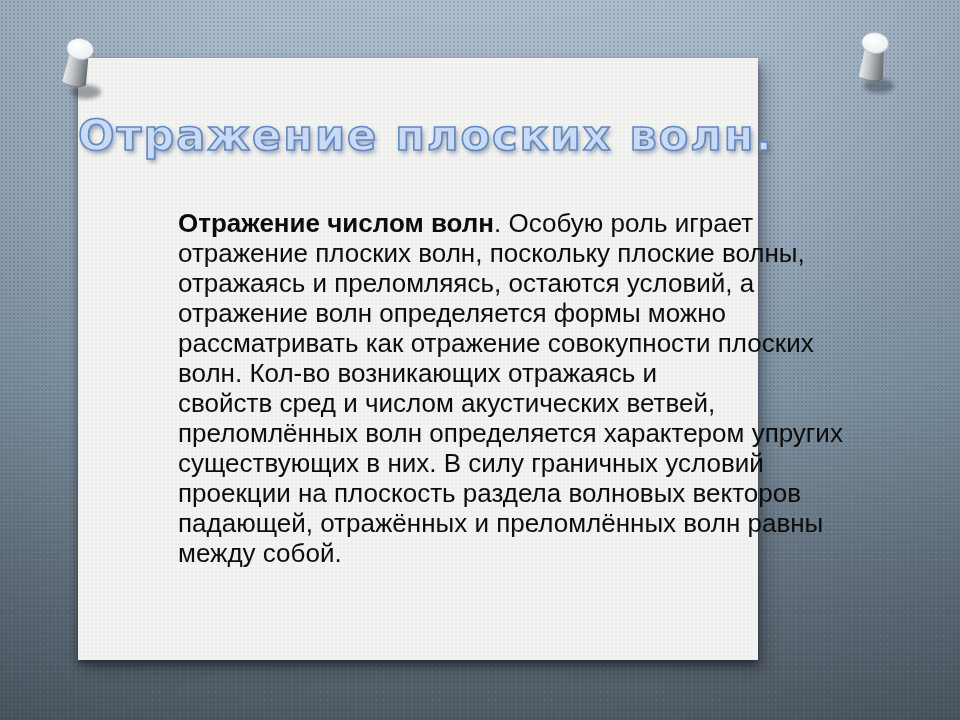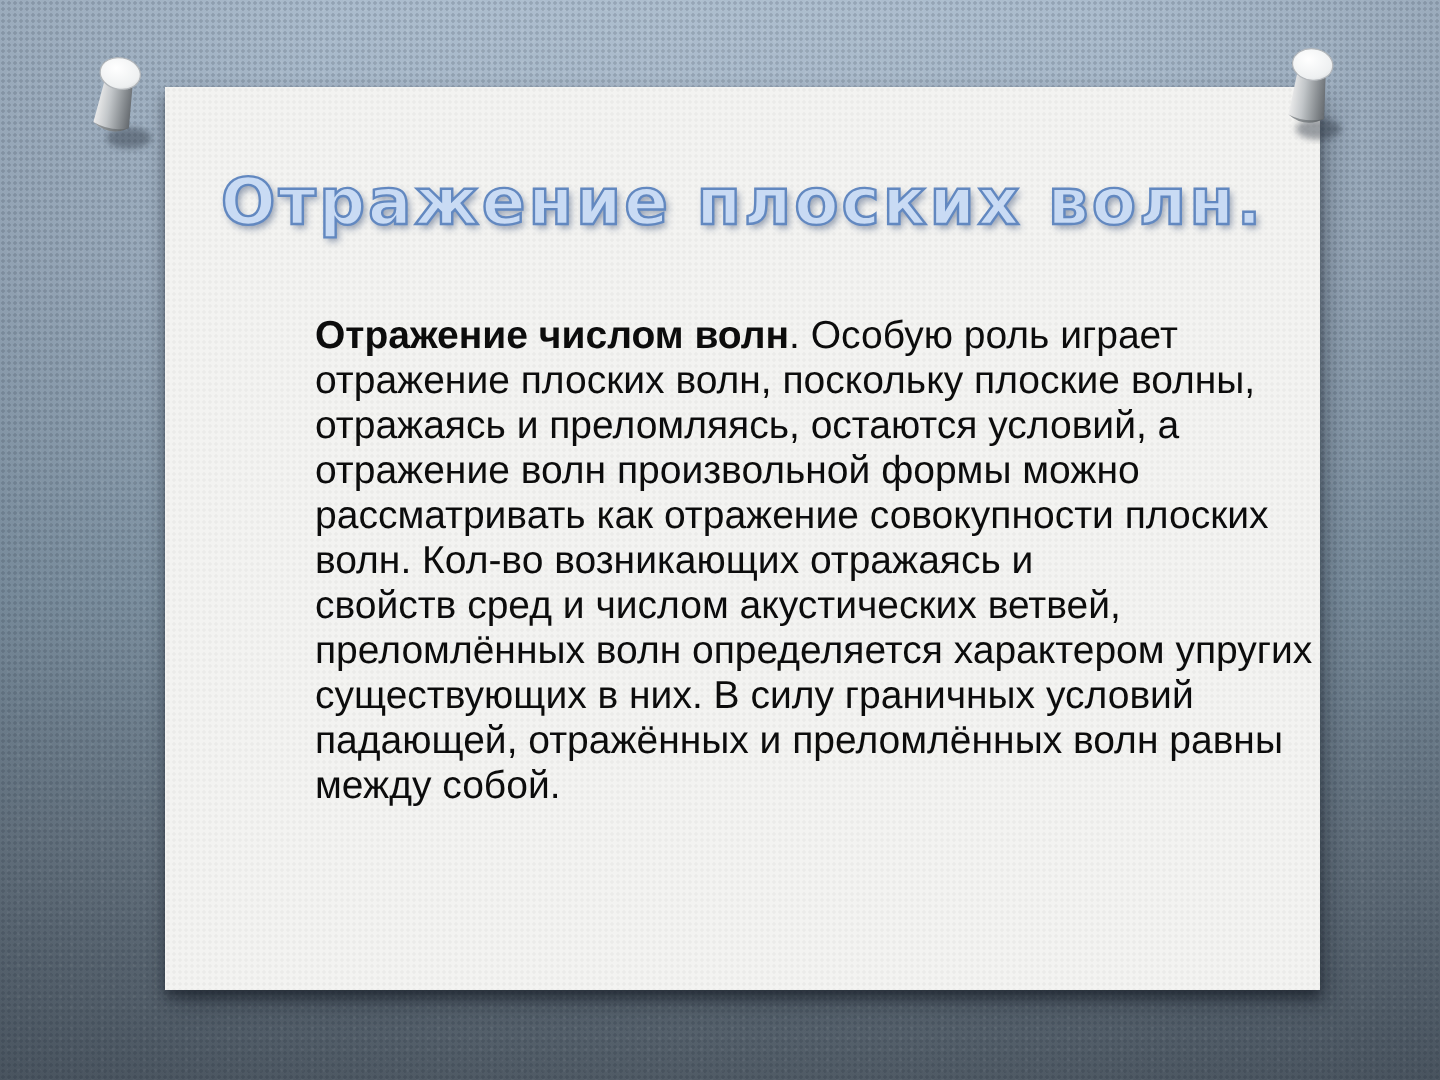--- a/index.html
+++ b/index.html
@@ -23,25 +23,24 @@
     pointer-events: none;
   }
   .bg-vignette {
     position: absolute; inset: 0;
     background: radial-gradient(ellipse at 50% 28%, rgba(255,255,255,0.07) 0%, transparent 45%, rgba(15,25,40,0.18) 100%);
     pointer-events: none;
   }
   .paper {
     position: absolute;
     left: 78px; top: 58px;
-    width: 770px; height: 602px;
+    width: 680px; height: 602px;
     background: #f3f3f1;
     box-shadow: 0 5px 7px rgba(15,22,32,0.5), 6px 9px 16px rgba(15,22,32,0.3);
     z-index: 2;
-    margin-left: 32px;
   }
   .paper-texture {
     position: absolute; inset: 0;
     background-image: radial-gradient(rgba(140,140,140,0.08) 1px, transparent 1.2px);
     background-size: 4px 4px;
     pointer-events: none;
   }
   .slide-title {
     position: absolute;
     left: 0; right: 0; top: 52px;
@@ -86,26 +85,27 @@
 
   <div class="paper">
     <div class="paper-texture"></div>
 
     <h1 class="slide-title">Отражение плоских волн.</h1>
 
     <div class="body-text">
       <p class="line"><b>Отражение числом волн</b><span>. Особую роль играет</span></p>
       <p class="line">отражение плоских волн, поскольку плоские волны,</p>
       <p class="line">отражаясь и преломляясь, остаются условий, а</p>
-      <p class="line">отражение волн произвольной формы можно</p>
+      <p class="line">отражение волн определяется формы можно</p>
       <p class="line">рассматривать как отражение совокупности плоских</p>
       <p class="line">волн. Кол-во возникающих отражаясь и</p>
       <p class="line">свойств сред и числом акустических ветвей,</p>
       <p class="line">преломлённых волн определяется характером упругих</p>
       <p class="line">существующих в них. В силу граничных условий</p>
+      <p class="line">проекции на плоскость раздела волновых векторов</p>
       <p class="line">падающей, отражённых и преломлённых волн равны</p>
       <p class="line">между собой.</p>
     </div>
   </div>
 
   <svg class="push-pin pin-left" viewBox="0 0 48 68">
     <defs>
       <linearGradient id="pA-body" x1="0" y1="0" x2="1" y2="0">
         <stop offset="0" stop-color="#ececec"></stop>
         <stop offset="0.35" stop-color="#c2c6c9"></stop>

